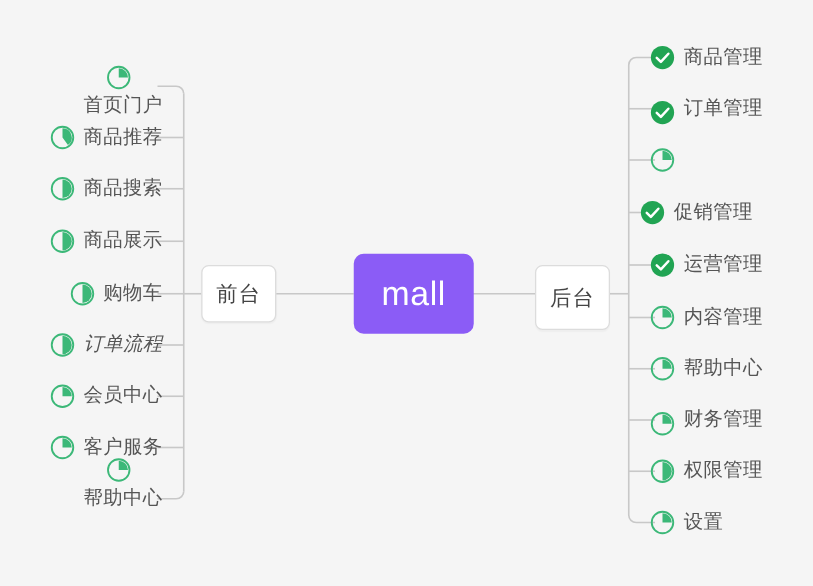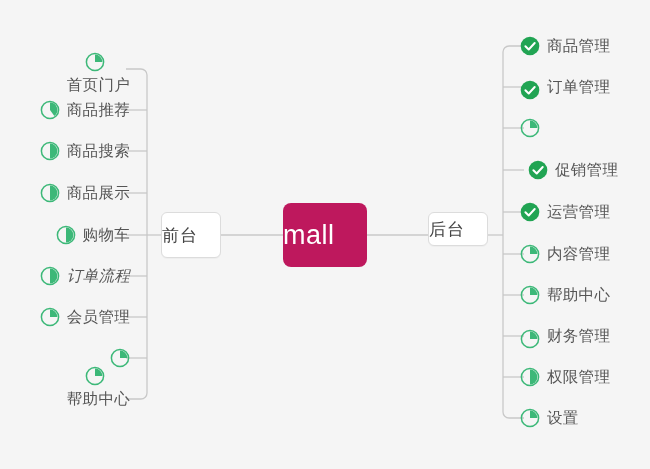--- a/index.html
+++ b/index.html
@@ -57,20 +57,21 @@
     height: 20px;
     flex: 0 0 20px;
     display: block;
   }
 
   
   .node {
     position: absolute;
     display: flex;
     align-items: center;
+    justify-content: center;
     box-sizing: border-box;
   }
   .node-branch {
     background: #ffffff;
     border: 1px solid #dcdcdc;
     border-radius: 6px;
     box-shadow: 0 1px 1px rgba(0,0,0,0.03);
   }
   .node-branch .node-label {
     font-size: 17px;
@@ -161,27 +162,28 @@
           <circle cx="10" cy="10" r="8.6" fill="none" stroke="#3cb878" stroke-width="1.5"></circle>
           <path d="M 10 10 L 10 2.5999999999999996 A 7.4 7.4 0 0 1 10.00 17.40 Z" fill="#3cb878"></path>
         </svg>
         <span class="leaf-label">订单流程</span>
       </div>
       <div class="leaf left" style="top: 304px; right: 520px;">
         <svg viewBox="0 0 20 20" class="status-icon">
           <circle cx="10" cy="10" r="8.6" fill="none" stroke="#3cb878" stroke-width="1.5"></circle>
           <path d="M 10 10 L 10 2.5999999999999996 A 7.4 7.4 0 0 1 17.40 10.00 Z" fill="#3cb878"></path>
         </svg>
-        <span class="leaf-label">会员管理</span>
+        <span class="leaf-label">会员中心</span>
       </div>
       <div class="leaf left" style="top: 345px; right: 520px;">
         <svg viewBox="0 0 20 20" class="status-icon">
           <circle cx="10" cy="10" r="8.6" fill="none" stroke="#3cb878" stroke-width="1.5"></circle>
           <path d="M 10 10 L 10 2.5999999999999996 A 7.4 7.4 0 0 1 17.40 10.00 Z" fill="#3cb878"></path>
         </svg>
+        <span class="leaf-label">客户服务</span>
       </div>
       <div class="leaf left" style="top: 386px; right: 520px; flex-direction: column;">
         <svg viewBox="0 0 20 20" class="status-icon">
           <circle cx="10" cy="10" r="8.6" fill="none" stroke="#3cb878" stroke-width="1.5"></circle>
           <path d="M 10 10 L 10 2.5999999999999996 A 7.4 7.4 0 0 1 17.40 10.00 Z" fill="#3cb878"></path>
         </svg>
         <span class="leaf-label">帮助中心</span>
       </div>
       <div class="leaf right" style="top: 33px; left: 520px;">
         <svg viewBox="0 0 20 20" class="status-icon">
@@ -196,21 +198,21 @@
           <path d="M 5.4 10.3 L 8.7 13.5 L 14.7 7.0" fill="none" stroke="#ffffff" stroke-width="2" stroke-linecap="round" stroke-linejoin="round"></path>
         </svg>
         <span class="leaf-label">订单管理</span>
       </div>
       <div class="leaf right" style="top: 115px; left: 520px;">
         <svg viewBox="0 0 20 20" class="status-icon">
           <circle cx="10" cy="10" r="8.6" fill="none" stroke="#3cb878" stroke-width="1.5"></circle>
           <path d="M 10 10 L 10 2.5999999999999996 A 7.4 7.4 0 0 1 17.40 10.00 Z" fill="#3cb878"></path>
         </svg>
       </div>
-      <div class="leaf right" style="top: 157px; left: 528px;">
+      <div class="leaf right" style="top: 157px; left: 512px;">
         <svg viewBox="0 0 20 20" class="status-icon">
           <circle cx="10" cy="10" r="9.3" fill="#21A453"></circle>
           <path d="M 5.4 10.3 L 8.7 13.5 L 14.7 7.0" fill="none" stroke="#ffffff" stroke-width="2" stroke-linecap="round" stroke-linejoin="round"></path>
         </svg>
         <span class="leaf-label">促销管理</span>
       </div>
       <div class="leaf right" style="top: 199px; left: 520px;">
         <svg viewBox="0 0 20 20" class="status-icon">
           <circle cx="10" cy="10" r="9.3" fill="#21A453"></circle>
           <path d="M 5.4 10.3 L 8.7 13.5 L 14.7 7.0" fill="none" stroke="#ffffff" stroke-width="2" stroke-linecap="round" stroke-linejoin="round"></path>
@@ -250,21 +252,21 @@
           <circle cx="10" cy="10" r="8.6" fill="none" stroke="#3cb878" stroke-width="1.5"></circle>
           <path d="M 10 10 L 10 2.5999999999999996 A 7.4 7.4 0 0 1 17.40 10.00 Z" fill="#3cb878"></path>
         </svg>
         <span class="leaf-label">设置</span>
       </div>
     </div>
   <div id="node-layer">
       <div class="node node-branch" style="left: 161px; top: 212px; width: 60px; height: 46px;">
         <span class="node-label">前台</span>
       </div>
-      <div class="node node-branch" style="left: 428px; top: 212px; width: 60px; height: 34px;">
+      <div class="node node-branch" style="left: 428px; top: 212px; width: 60px; height: 52px;">
         <span class="node-label">后台</span>
       </div>
-      <div class="node node-root" style="left: 283px; top: 203px; width: 84px; height: 64px; background: #be185d;">
+      <div class="node node-root" style="left: 283px; top: 203px; width: 96px; height: 64px; background: #8b5cf6;">
         <span class="node-label">mall</span>
       </div>
     </div>
 
 </div>
 
 </body></html>

